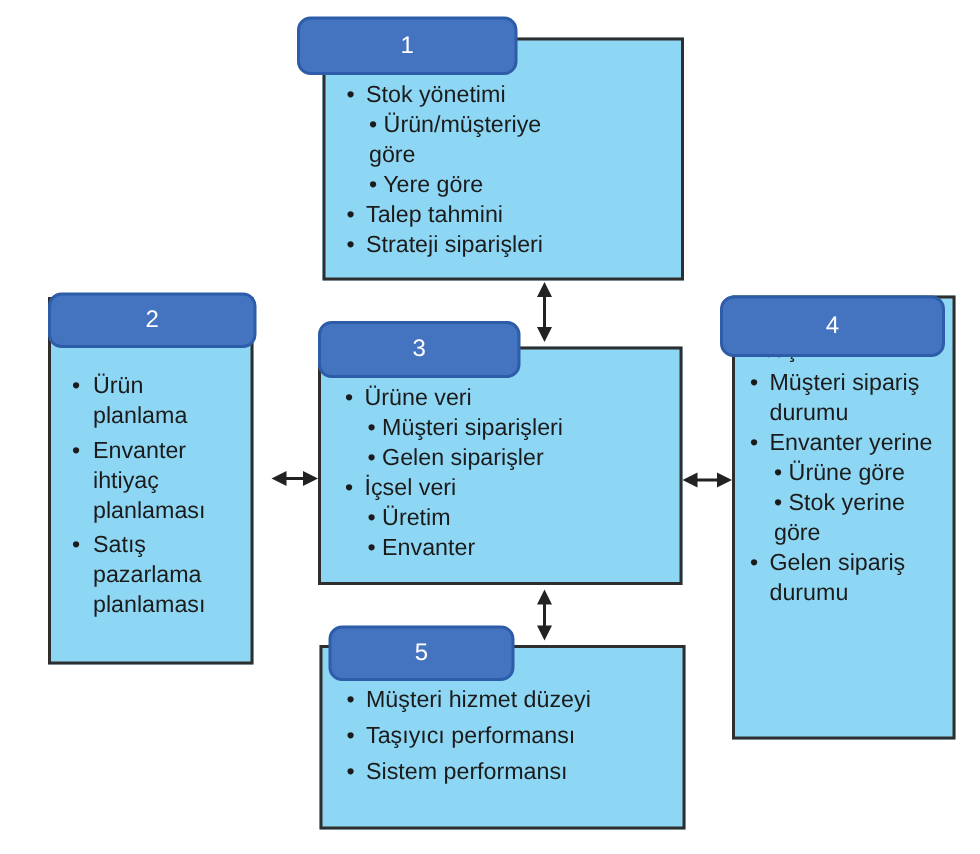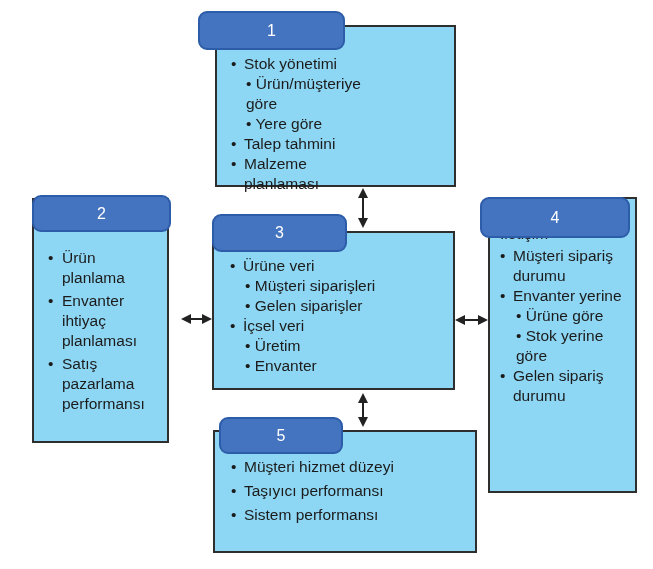--- a/index.html
+++ b/index.html
@@ -32,21 +32,21 @@
   .b2{white-space:pre;}
 
   .box1{left:215px;top:25px;width:241px;height:162px;}
   .tab1{left:198px;top:11px;width:147px;height:39px;}
   .box2{left:32px;top:198px;width:137px;height:245px;}
   .tab2{left:32px;top:195px;width:139px;height:37px;}
   .box3{left:212px;top:231px;width:243px;height:159px;}
   .tab3{left:212px;top:214px;width:135px;height:38px;}
   .box4{left:488px;top:197px;width:149px;height:296px;}
   .tab4{left:480px;top:197px;width:150px;height:41px;}
-  .box5{left:213px;top:430px;width:264px;height:123px;}
+  .box5{left:213px;top:430px;width:244px;height:123px;}
   .tab5{left:219px;top:417px;width:124px;height:37px;}
 
   .box1 .items{margin:27px 12px 0 12px;width:150px;}
   .box2 .items{margin:48px 0 0 12px;width:111px;}
   .box2 .lvl1{padding-left:16px;margin-bottom:3px;}
   .box3 .items{margin:23px 0 0 14px;width:214px;}
   .box4 .items{margin:47px 0 0 8px;width:127px;}
   .box4 .lvl2{padding-left:18px;}
   .box5 .items{margin:25px 0 0 14px;width:222px;}
   .box5 .lvl1{margin-bottom:4px;}
@@ -68,32 +68,32 @@
 <body>
 
 <div class="canvas">
 
   <div class="box box1">
     <ul class="items">
         <li class="li lvl1">Stok yönetimi</li>
         <li class="li lvl2"><span class="b2">• </span>Ürün/müşteriye göre</li>
         <li class="li lvl2"><span class="b2">• </span>Yere göre</li>
         <li class="li lvl1">Talep tahmini</li>
-        <li class="li lvl1">Malzeme planlaması</li>
+        <li class="li lvl1">Strateji siparişleri</li>
       </ul>
   </div>
   <div class="tab tab1">
     <span>1</span>
   </div>
 
   <div class="box box2">
     <ul class="items">
         <li class="li lvl1">Ürün planlama</li>
         <li class="li lvl1">Envanter ihtiyaç planlaması</li>
-        <li class="li lvl1">Satış pazarlama performansı</li>
+        <li class="li lvl1">Satış pazarlama planlaması</li>
       </ul>
   </div>
   <div class="tab tab2">
     <span>2</span>
   </div>
 
   <div class="box box3">
     <ul class="items">
         <li class="li lvl1">Ürüne veri</li>
         <li class="li lvl2"><span class="b2">• </span>Müşteri siparişleri</li>

